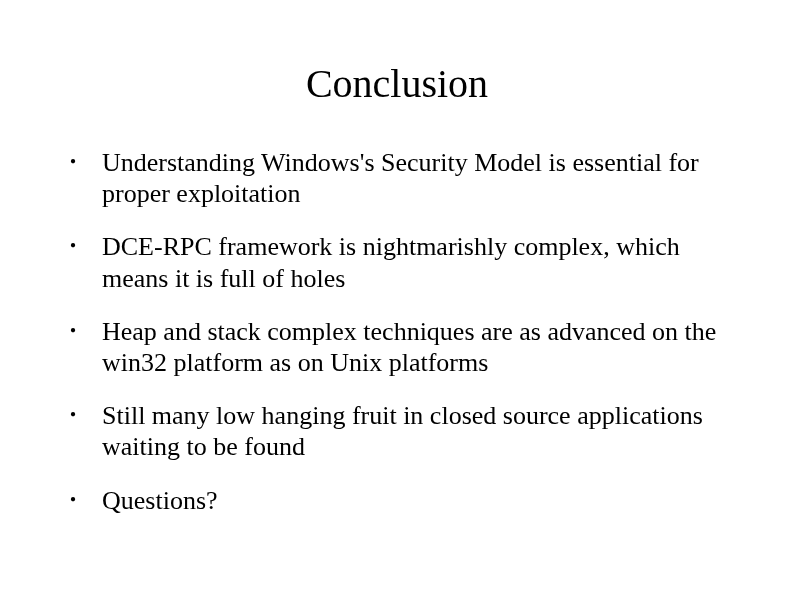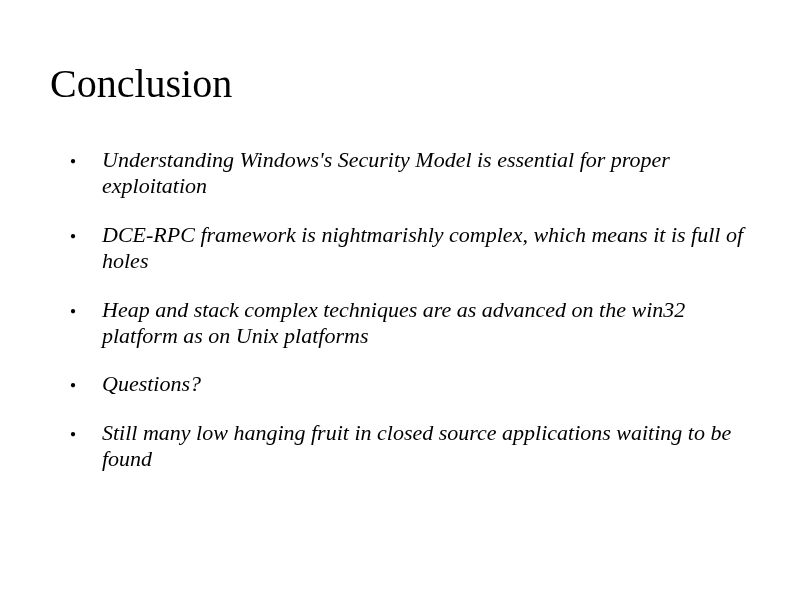--- a/index.html
+++ b/index.html
@@ -12,49 +12,49 @@
     color: #000000;
   }
   .slide {
     width: 794px;
     height: 595px;
     box-sizing: border-box;
     padding: 60px 50px 40px 50px;
   }
   .title {
     font-size: 40px;
+    text-align: center;
     margin-bottom: 40px;
     font-weight: normal;
   }
   ul.bullets {
     list-style: none;
     padding: 0;
     margin: 0 0 0 20px;
   }
   ul.bullets li {
     position: relative;
     padding-left: 32px;
-    font-size: 22px;
+    font-size: 26px;
     line-height: 1.2;
     margin-bottom: 22px;
-    font-style: italic;
   }
   ul.bullets li::before {
     content: "●";
     position: absolute;
     left: 0;
     top: 8px;
     font-size: 10px;
   }
 </style>
 </head>
 <body>
 
 <div class="slide">
   <div class="title">Conclusion</div>
   <ul class="bullets">
     <li>Understanding Windows's Security Model is essential for proper exploitation</li>
     <li>DCE-RPC framework is nightmarishly complex, which means it is full of holes</li>
     <li>Heap and stack complex techniques are as advanced on the win32 platform as on Unix platforms</li>
+    <li>Still many low hanging fruit in closed source applications waiting to be found</li>
     <li>Questions?</li>
-    <li>Still many low hanging fruit in closed source applications waiting to be found</li>
   </ul>
 </div>
 
 </body></html>

